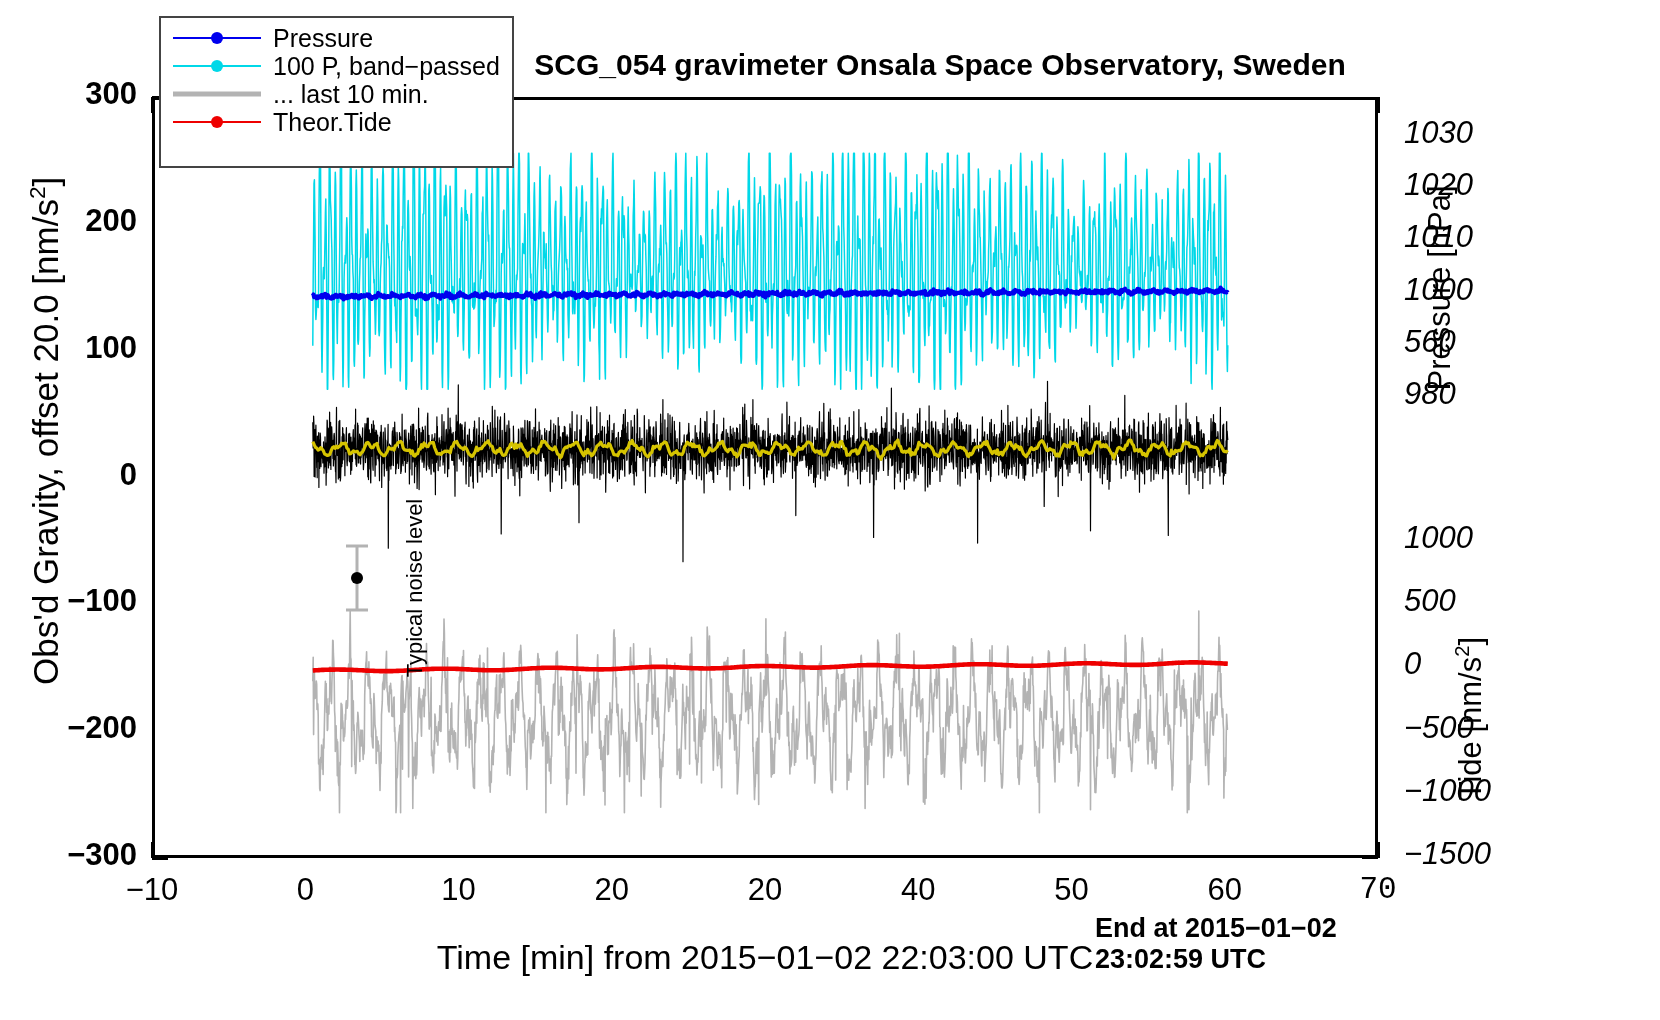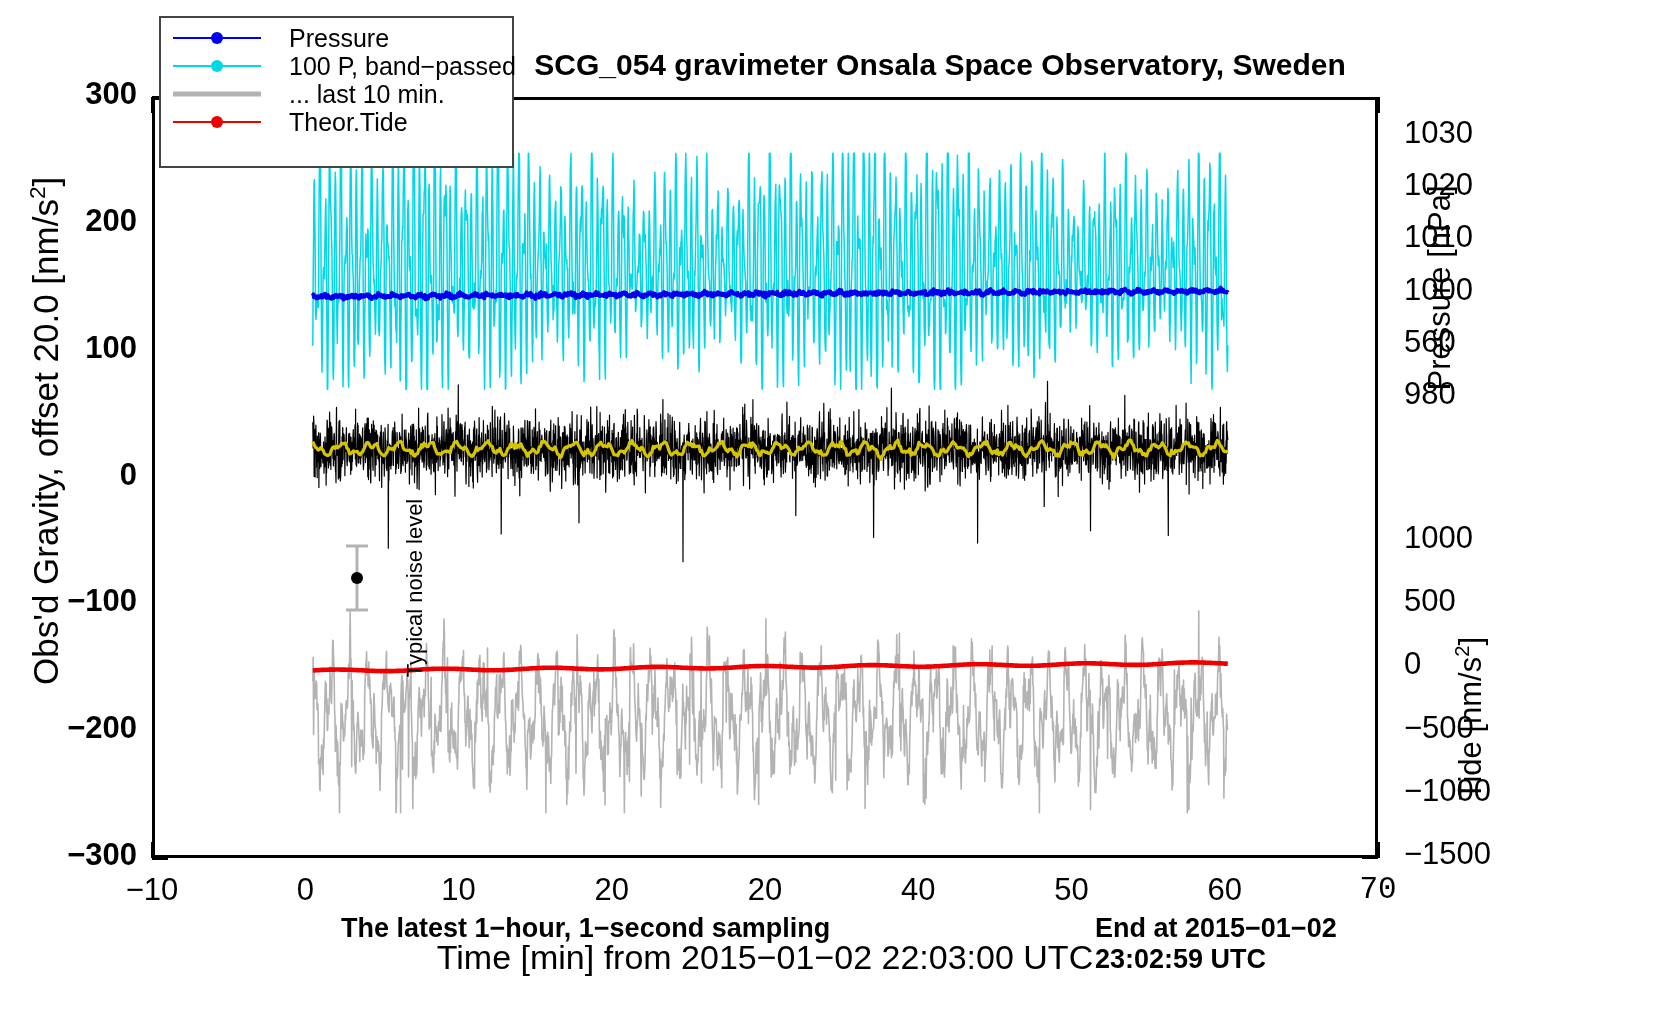--- a/index.html
+++ b/index.html
@@ -21,36 +21,36 @@
   #ytitle-press{left:1230px;top:270px;width:420px;text-align:center;
                 transform:rotate(-90deg);font-size:31px;}
   #ytitle-tide{left:1305px;top:700px;width:330px;text-align:center;
                transform:rotate(-90deg);font-size:31px;}
   #xtitle{position:absolute;left:152px;top:938px;width:1226px;text-align:center;
           font-size:34px;}
 
   
   .tl{position:absolute;font-size:31px;white-space:nowrap;}
   .tl-left{text-align:right;width:120px;font-weight:bold;}
-  .tl-right{text-align:left;width:140px;}
+  .tl-right{text-align:left;width:140px;font-style:italic;}
   .tl-x{text-align:center;width:120px;}
 
   
   .tick{position:absolute;background:#000;}
 
   
   #legend{position:absolute;left:159px;top:16px;width:355px;height:152px;
           border:2px solid #444;background:#fff;z-index:30;
           padding:6px 0 0 0;box-sizing:border-box;}
   .lrow{display:flex;align-items:center;height:28px;margin:0 0 0 12px;}
   .lsample{width:88px;height:22px;position:relative;flex:0 0 88px;}
   .lline{position:absolute;left:0;top:50%;width:88px;transform:translateY(-50%);}
   .ldot{position:absolute;left:44px;top:50%;width:12px;height:12px;border-radius:50%;
         transform:translate(-50%,-50%);}
-  .llab{font-size:25px;margin-left:28px;line-height:1;white-space:nowrap;}
+  .llab{font-size:25px;margin-left:12px;line-height:1;white-space:nowrap;}
 
   
   #maintitle{position:absolute;left:430px;top:48px;width:1020px;text-align:center;
              font-size:30px;font-weight:bold;z-index:25;}
 
   
   #note-left{position:absolute;left:186px;top:813px;font-size:27px;font-weight:bold;z-index:20;}
   #note-right{position:absolute;left:940px;top:813px;font-size:27px;font-weight:bold;z-index:20;}
 
   
@@ -306,21 +306,20 @@
     </div>
 
     <svg id="noisemark" viewBox="0 0 34 72">
       <line x1="17" y1="4" x2="17" y2="68" stroke="#b3b3b3" stroke-width="3"></line>
       <line x1="6" y1="4" x2="28" y2="4" stroke="#b3b3b3" stroke-width="3"></line>
       <line x1="6" y1="68" x2="28" y2="68" stroke="#b3b3b3" stroke-width="3"></line>
       <circle cx="17" cy="36" r="6" fill="#000"></circle>
     </svg>
     <div id="noise-label">Typical noise level</div>
 
-    <div id="note-left">The latest 1−hour, 1−second sampling</div>
     <div id="note-right">End at 2015−01−02 23:02:59 UTC</div>
   </div>
 
   <div id="legend">
       <div class="lrow">
         <div class="lsample">
           <div class="lline" style="border-top: 2px solid rgb(0, 0, 238);"></div>
           <div class="ldot" style="background: rgb(0, 0, 238);"></div>
         </div>
         <div class="llab">Pressure</div>

